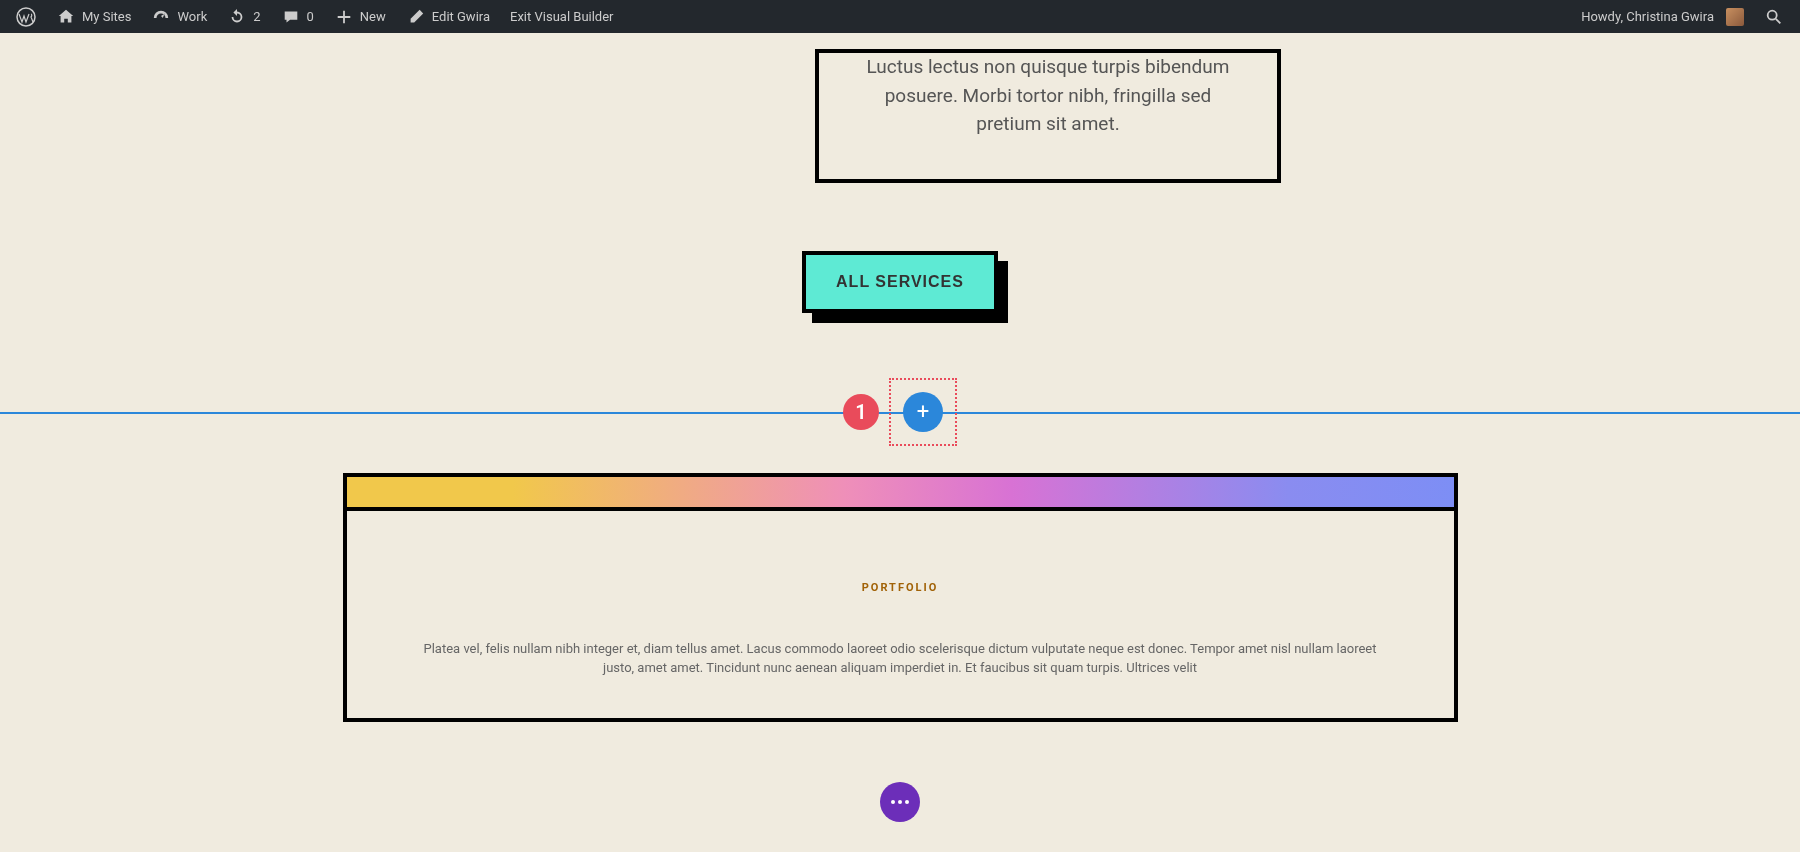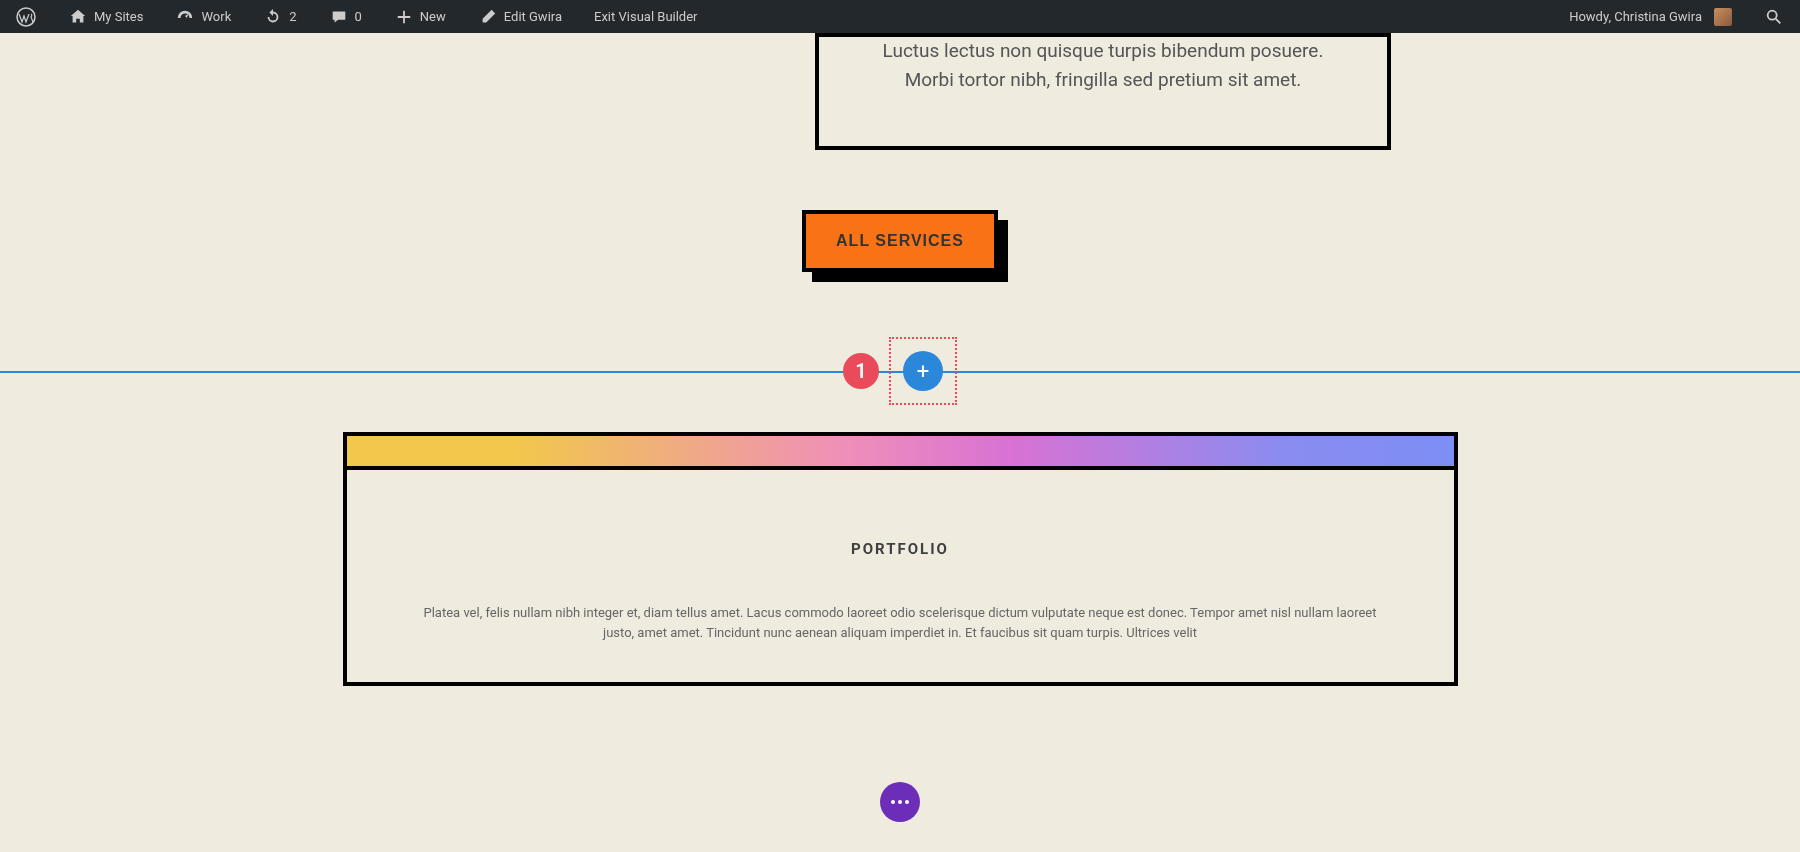--- a/index.html
+++ b/index.html
@@ -15,21 +15,21 @@
   height: 33px;
   display: flex;
   align-items: center;
   justify-content: space-between;
   padding: 0 8px;
   color: #ccc;
   font-size: 13px;
   position: relative;
   z-index: 1000;
 }
-.admin-left, .admin-right { display: flex; align-items: center; gap: 16px; }
+.admin-left, .admin-right { display: flex; align-items: center; gap: 4px; }
 .admin-item {
   display: flex;
   align-items: center;
   gap: 6px;
   padding: 0 8px;
   height: 33px;
   cursor: pointer;
   color: #ccc;
 }
 .admin-icon { width: 20px; height: 20px; display: flex; align-items: center; justify-content: center; }
@@ -39,47 +39,48 @@
   border-radius: 2px;
   margin-left: 6px;
 }
 
 
 .content { position: relative; padding-top: 0; }
 
 .service-card {
   background: #f0ebdf;
   border: 4px solid #000;
-  width: 576px;
+  width: 466px;
   margin-left: 815px;
-  padding: 0 40px 52px;
+  padding: 0 40px 40px;
   text-align: center;
-  margin-top: 0;
+  margin-top: 16px;
 }
 .service-text {
   font-size: 19px;
   color: #555;
   line-height: 1.5;
 }
 
 .all-services-wrap {
   display: flex;
   justify-content: center;
   margin-top: 60px;
 }
 .all-services-btn {
-  background: #f97316;
+  background: #5eead4;
   border: 4px solid #000;
   padding: 18px 30px;
   font-size: 16px;
   font-weight: 700;
   letter-spacing: 1px;
   color: #333;
   box-shadow: 10px 10px 0 #000;
   cursor: pointer;
+  margin-top: 8px;
 }
 
 
 .section-divider {
   position: relative;
   height: 70px;
   margin-top: 65px;
 }
 .blue-line {
   height: 2px;
@@ -139,24 +140,24 @@
 .gradient-bar {
   height: 34px;
   background: linear-gradient(90deg, #f1c84b 0%, #f1c84b 15%, #ef8fb9 45%, #d872d4 60%, #8a8cf0 85%, #7d8ef5 100%);
   border-bottom: 4px solid #000;
 }
 .portfolio-inner {
   padding: 70px 60px 40px;
   text-align: center;
 }
 .portfolio-label {
-  font-size: 15px;
+  font-size: 11px;
   font-weight: 700;
   letter-spacing: 2px;
-  color: #404040;
+  color: #a16207;
 }
 .portfolio-title {
   font-size: 67px;
   font-weight: 800;
   color: #333;
   margin-top: 12px;
   font-family: Georgia, serif;
 }
 .portfolio-desc {
   font-size: 13px;

